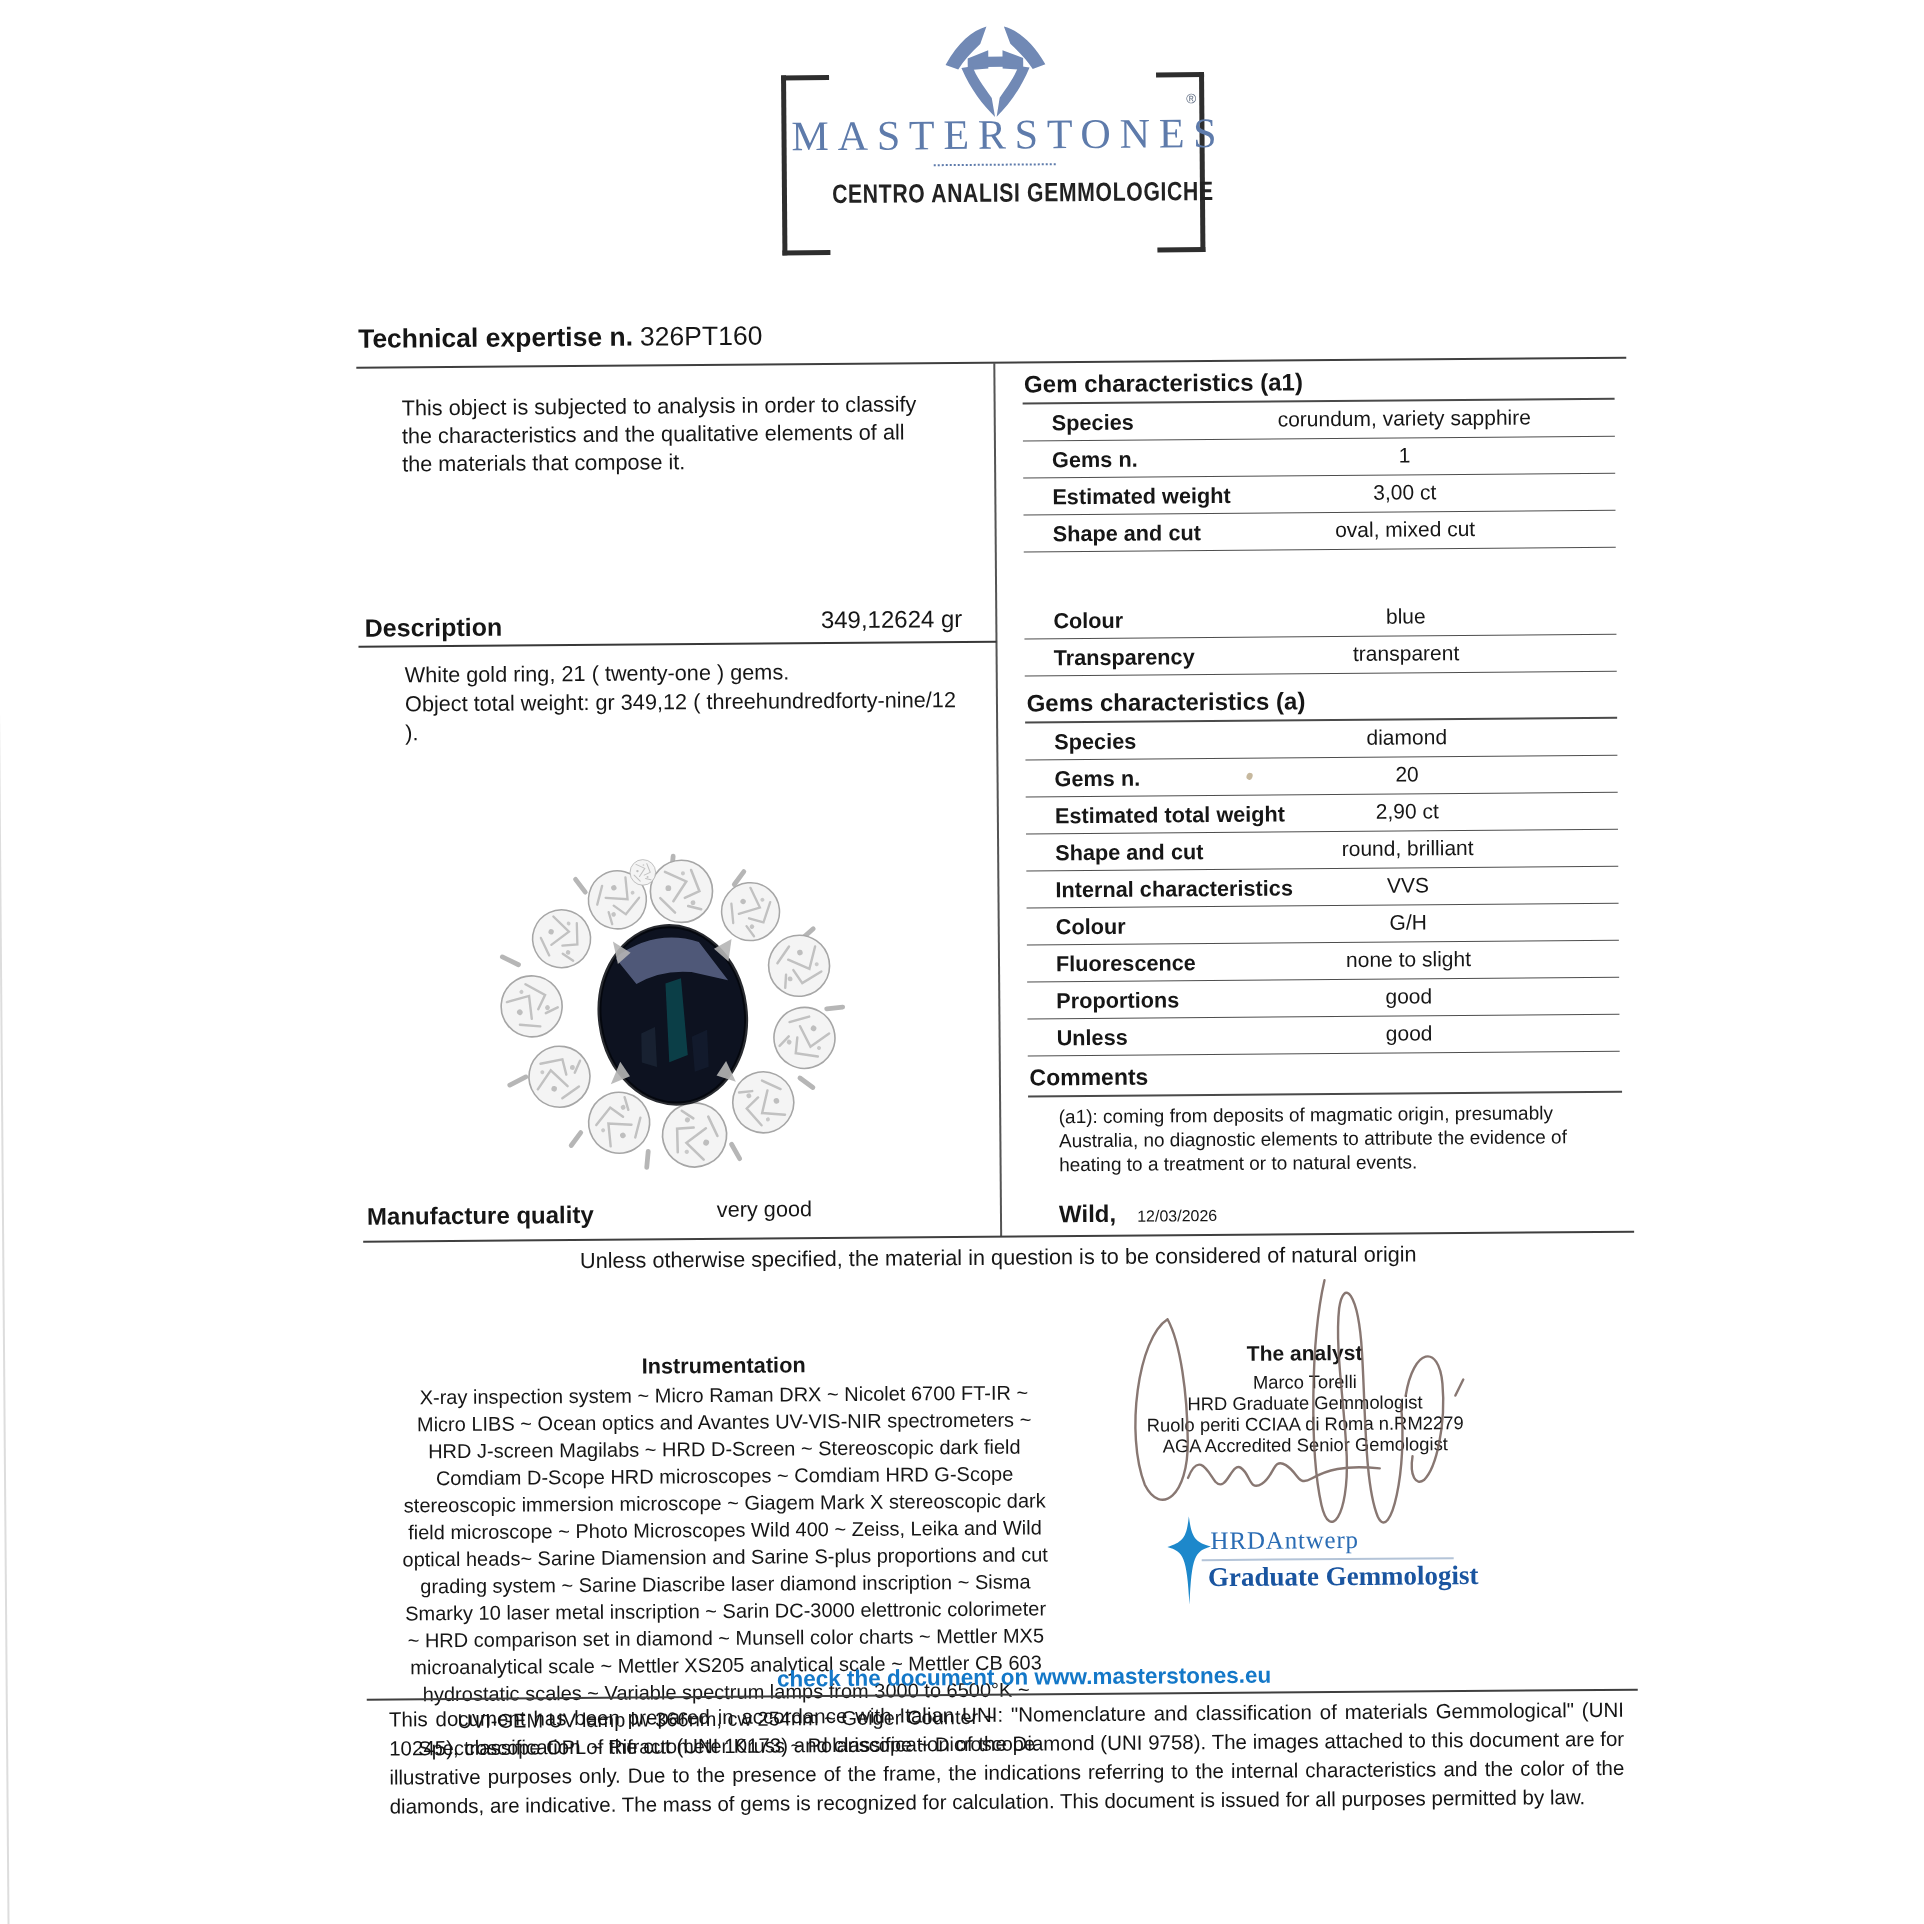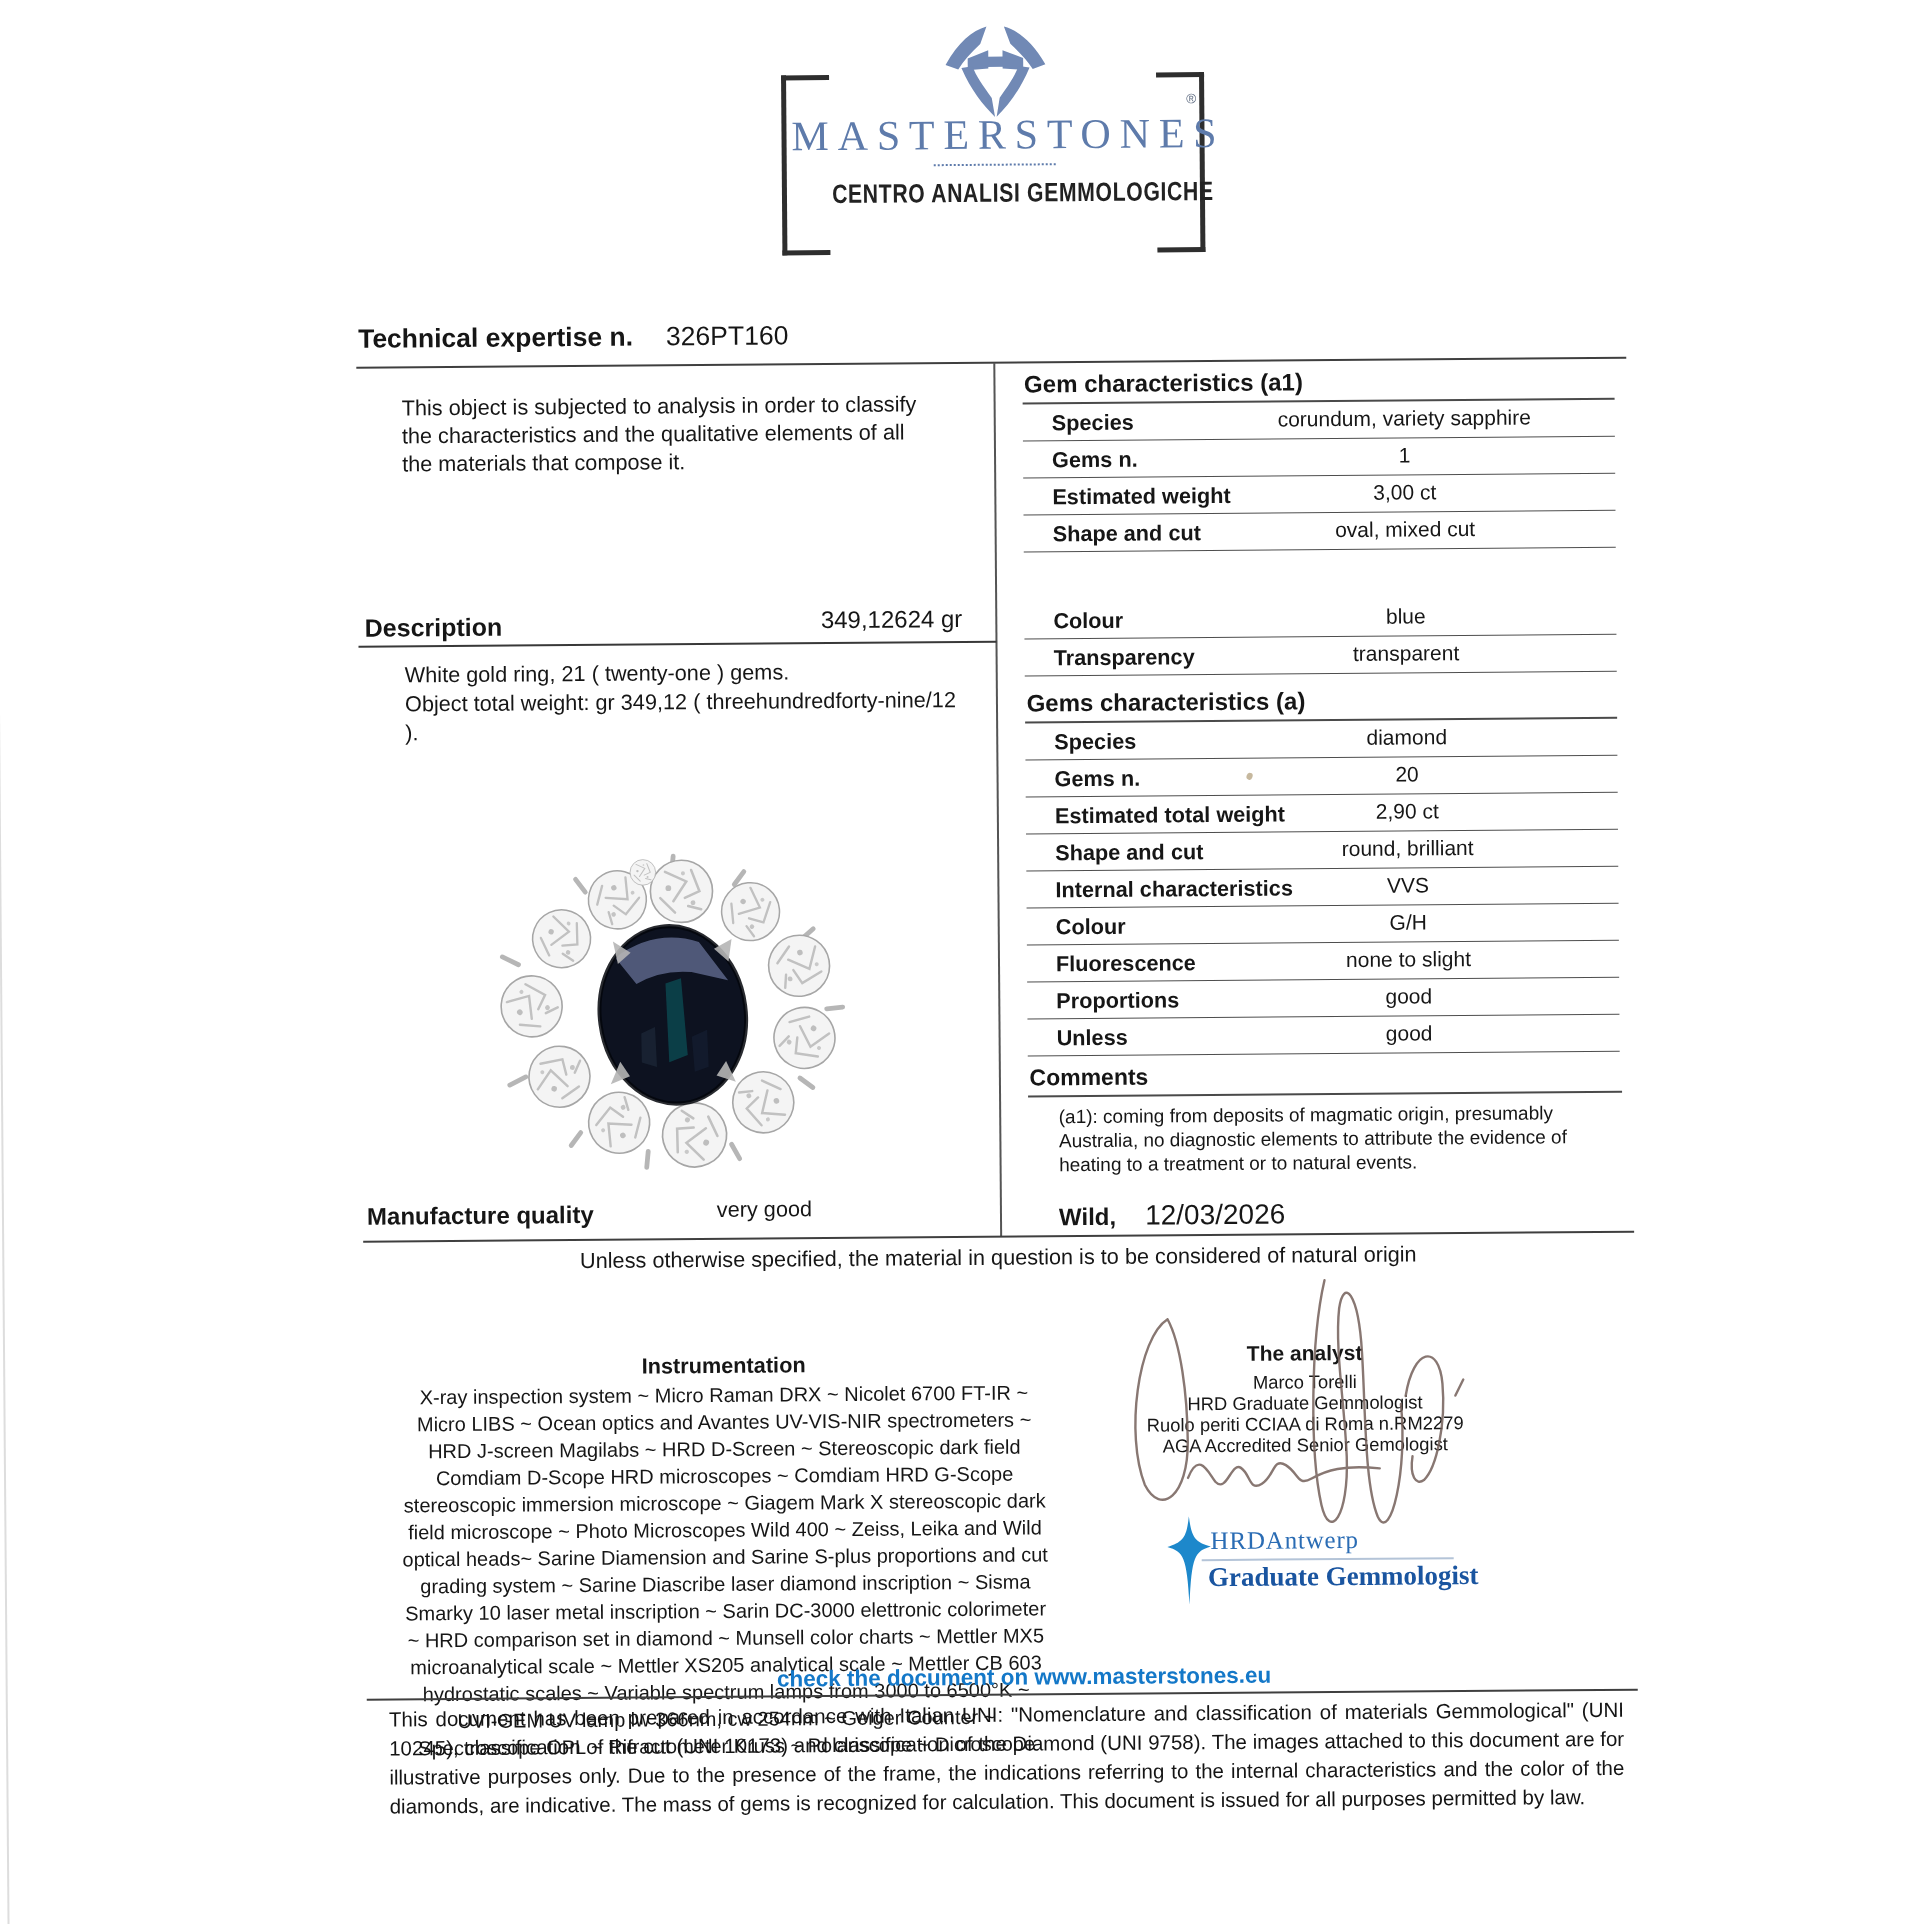--- a/index.html
+++ b/index.html
@@ -22,21 +22,21 @@
     font-size:26.5px;font-weight:600;color:#222;letter-spacing:0.8px;
     transform:scaleX(0.8);transform-origin:center;white-space:nowrap;}
 
   
   .hrule{position:absolute;background:#3f3f3f;height:2.4px;}
   .vrule{position:absolute;background:#555;width:2.4px;}
 
   
   .tech{position:absolute;left:363px;top:319px;white-space:nowrap;}
   .tech .t1{font-weight:bold;font-size:26.5px;}
-  .tech .t2{font-size:26.5px;margin-left:33px;}
+  .tech .t2{font-size:26.5px;margin-left:7px;}
 
   
   .intro{position:absolute;left:406px;top:390px;width:533px;font-size:21.7px;line-height:28px;}
   .desc-head{position:absolute;left:361px;top:598px;width:638px;border-bottom:2.4px solid #383838;
     height:43px;}
   .desc-title{position:absolute;left:6.4px;bottom:3.2px;font-weight:bold;font-size:25px;}
   .desc-weight{position:absolute;right:34px;bottom:8px;font-size:24px;}
   .desc-body{position:absolute;left:407px;top:656px;width:561px;font-size:21.7px;line-height:29px;}
   .manu-label{position:absolute;left:365px;top:1198px;font-weight:bold;font-size:24px;}
   .manu-value{position:absolute;left:618px;top:1195px;width:289px;text-align:center;font-size:21.7px;}
@@ -48,21 +48,21 @@
   .trow.gap{margin-top:50px;}
   .tlabel{position:absolute;left:29px;bottom:4px;font-weight:bold;font-size:21.7px;white-space:nowrap;}
   .tvalue{position:absolute;left:184px;right:13px;bottom:7.2px;text-align:center;font-size:21px;white-space:nowrap;}
 
   .comments{position:absolute;left:1027px;top:1065px;width:594px;}
   .comments .ttitle{font-size:23px;}
   .comments p{margin:8px 0 0 0;padding-left:30.5px;font-size:19px;line-height:24px;width:529px;}
 
   .placedate{position:absolute;left:1057px;top:1201px;white-space:nowrap;}
   .placedate .p1{font-weight:bold;font-size:24px;}
-  .placedate .p2{font-size:28px;margin-left:29px;}
+  .placedate .p2{font-size:16px;margin-left:21px;}
 
   .origin-note{position:absolute;left:361px;top:1245px;width:1270px;text-align:center;font-size:21.7px;}
 
   
   .instr{position:absolute;left:395px;top:1351px;width:651px;text-align:center;}
   .instr h3{margin:0 0 3.2px 0;font-size:21.7px;font-weight:bold;}
   .instr p{margin:0;font-size:20px;line-height:27px;}
 
   
   .analyst{position:absolute;left:1135px;top:1344px;width:333px;text-align:center;}

